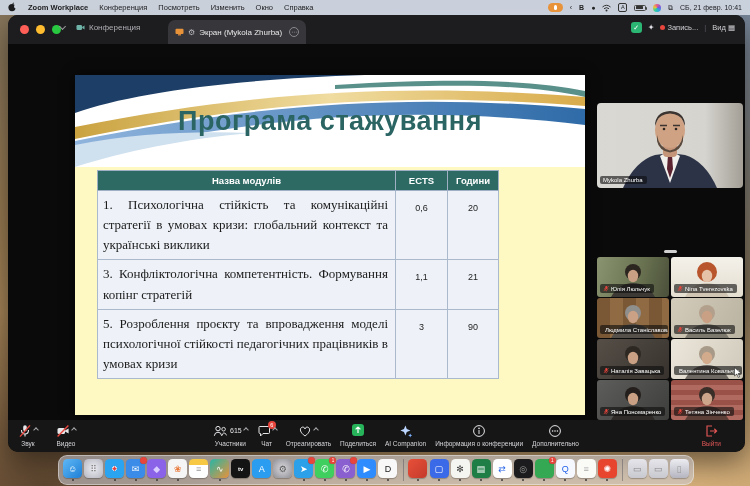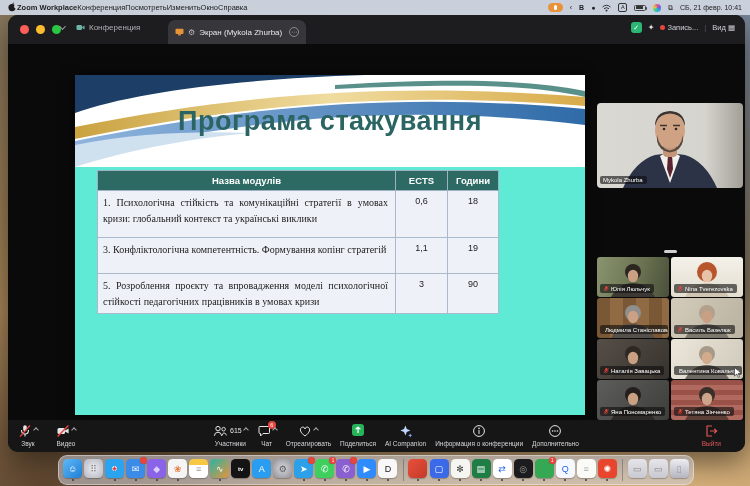--- a/index.html
+++ b/index.html
@@ -6,21 +6,21 @@
   html,body{width:750px;height:486px;background:#000;}
   .screen{position:relative;width:750px;height:486px;overflow:hidden;
     font-family:"Liberation Sans",sans-serif;
     background:
       radial-gradient(120% 80% at 88% 102%, #dcb57e 0%, rgba(220,181,126,0) 55%),
       radial-gradient(90% 60% at 6% 100%, #5e4630 0%, rgba(94,70,48,0) 60%),
       linear-gradient(200deg,#76879e 0%,#84755d 35%,#9c7d53 65%,#c29a66 100%);}
   
   .menubar{position:absolute;left:0;top:0;width:750px;height:15px;background:rgba(206,213,224,.95);
     display:flex;align-items:center;font-size:7.5px;color:#1c1c1e;padding:0 8px;z-index:40;}
-  .mb-item{white-space:nowrap;}
+  .mb-item{margin-right:11px;white-space:nowrap;}
   .mb-app{font-weight:bold;}
   .mb-right{margin-left:auto;display:flex;align-items:center;gap:7px;}
   .mic-pill{width:15px;height:9px;border-radius:5px;background:#e8923a;display:flex;align-items:center;justify-content:center;}
   .mic-pill i{display:block;width:3px;height:5px;border-radius:2px;background:#fff;}
   .mb-glyph{font-size:7px;color:#222;}
   .kbd-box{border:0.5px solid #333;border-radius:2px;font-size:5.5px;padding:0 1.5px;line-height:7px;}
   .battery{position:relative;width:12px;height:6px;border:0.8px solid #444;border-radius:1.5px;}
   .battery i{position:absolute;left:0.8px;top:0.8px;bottom:0.8px;width:7px;background:#333;border-radius:0.5px;}
   .battery::after{content:"";position:absolute;right:-2px;top:1.5px;width:1.2px;height:3px;background:#444;border-radius:0 1px 1px 0;}
   .siri{width:8px;height:8px;border-radius:50%;background:conic-gradient(#e85a8a,#7a5ae0,#2aa8e0,#2ecf9a,#e8c53a,#e85a8a);}
@@ -37,28 +37,28 @@
   .tab-active{position:absolute;left:160px;top:5px;height:24px;background:#37373b;border-radius:7px 7px 0 0;
     display:flex;align-items:center;gap:4px;padding:0 7px;color:#e8e8ea;font-size:8px;}
   .gear{color:#b9b9bd;font-size:8px;}
   .circ-ell{width:10px;height:10px;border:1px solid #8a8a8e;border-radius:50%;color:#b9b9bd;font-size:6px;line-height:8px;text-align:center;margin-left:3px;}
   .tb-right{position:absolute;right:10px;top:7px;display:flex;align-items:center;gap:6px;font-size:7.5px;color:#cfcfd3;}
   .shield{width:11px;height:11px;border-radius:3px;background:#2bb673;color:#fff;font-size:7px;line-height:11px;text-align:center;}
   .sparkle{color:#e4e4e8;font-size:8px;}
   .recdot{width:5px;height:5px;border-radius:50%;background:#e8453c;display:inline-block;margin-right:2px;}
   .tb-sep{color:#5a5a5e;}
   
-  .slide{position:absolute;left:67px;top:60px;width:510px;height:340px;background:#5eead4;box-shadow:0 0 12px rgba(0,0,0,.6);}
+  .slide{position:absolute;left:67px;top:60px;width:510px;height:340px;background:#fef9c3;box-shadow:0 0 12px rgba(0,0,0,.6);}
   .slide-head{position:absolute;left:0;top:0;width:510px;height:92px;}
   .slide-title{position:absolute;left:0;right:0;top:31px;text-align:center;font-weight:bold;font-size:27px;color:#2a6463;letter-spacing:0.5px;}
   table.mods{position:absolute;left:22px;top:82px;width:401px;border-collapse:collapse;table-layout:fixed;margin-top:13px;}
   table.mods th{background:#2d6a64;color:#fff;font-weight:bold;font-size:9.5px;border:1px solid #9fb0c4;padding:4px 2px;}
   table.mods td{border:1px solid #aab9cc;background:#eef2f8;vertical-align:top;}
-  td.mname{font-family:"Liberation Serif",serif;font-size:10px;line-height:1.55;text-align:justify;padding:4px 7px 4px 5px;color:#1a1a1a;}
-  td.mnum{font-size:9px;text-align:center;padding-top:5px;color:#222;}
+  td.mname{font-family:"Liberation Serif",serif;font-size:13px;line-height:1.55;text-align:justify;padding:4px 7px 4px 5px;color:#1a1a1a;}
+  td.mnum{font-size:9px;text-align:center;padding-top:12px;color:#222;}
   tr.trow-total td{background:#e7ecf4;}
   td.tname{font-family:"Liberation Serif",serif;font-weight:bold;font-size:10.5px;padding:3px 5px;}
   td.tnum{font-family:"Liberation Serif",serif;font-weight:bold;font-size:10px;text-align:center;padding-top:3px;}
   
   .video-main{position:absolute;left:589px;top:88px;width:146px;height:85px;border-radius:4px;overflow:hidden;
     background:linear-gradient(90deg,#dad8d3 0%,#d6d4cf 74%,#a39f96 100%);}
   .vlabel{position:absolute;left:3px;bottom:4px;display:flex;align-items:center;gap:2px;background:rgba(15,15,15,.62);
     color:#fff;font-size:6px;padding:1px 4px 1px 3px;border-radius:2px;white-space:nowrap;max-width:94%;overflow:hidden;}
   .handle{position:absolute;left:656px;top:235px;width:13px;height:3px;background:#d0d0d0;border-radius:2px;}
   .pgrid{position:absolute;left:589px;top:242px;width:147px;display:flex;flex-wrap:wrap;gap:1px 2px;}
@@ -194,26 +194,26 @@
           </colgroup>
         <tbody>
             <tr>
           <th>Назва модулів</th>
           <th>ECTS</th>
           <th>Години</th>
         </tr>
         <tr style="height:47px;">
           <td class="mname">1. Психологічна стійкість та комунікаційні стратегії в умовах кризи: глобальний контекст та українські виклики</td>
           <td class="mnum">0,6</td>
-          <td class="mnum">18</td>
+          <td class="mnum">20</td>
         </tr>
         <tr style="height:36px;">
           <td class="mname">3. Конфліктологічна компетентність. Формування копінг стратегій</td>
           <td class="mnum">1,1</td>
-          <td class="mnum">19</td>
+          <td class="mnum">21</td>
         </tr>
         <tr style="height:40px;">
           <td class="mname">5. Розроблення проєкту та впровадження моделі психологічної стійкості педагогічних працівників в умовах кризи</td>
           <td class="mnum">3</td>
           <td class="mnum">90</td>
         </tr>
       </tbody>
         </table>
     </div>
 

